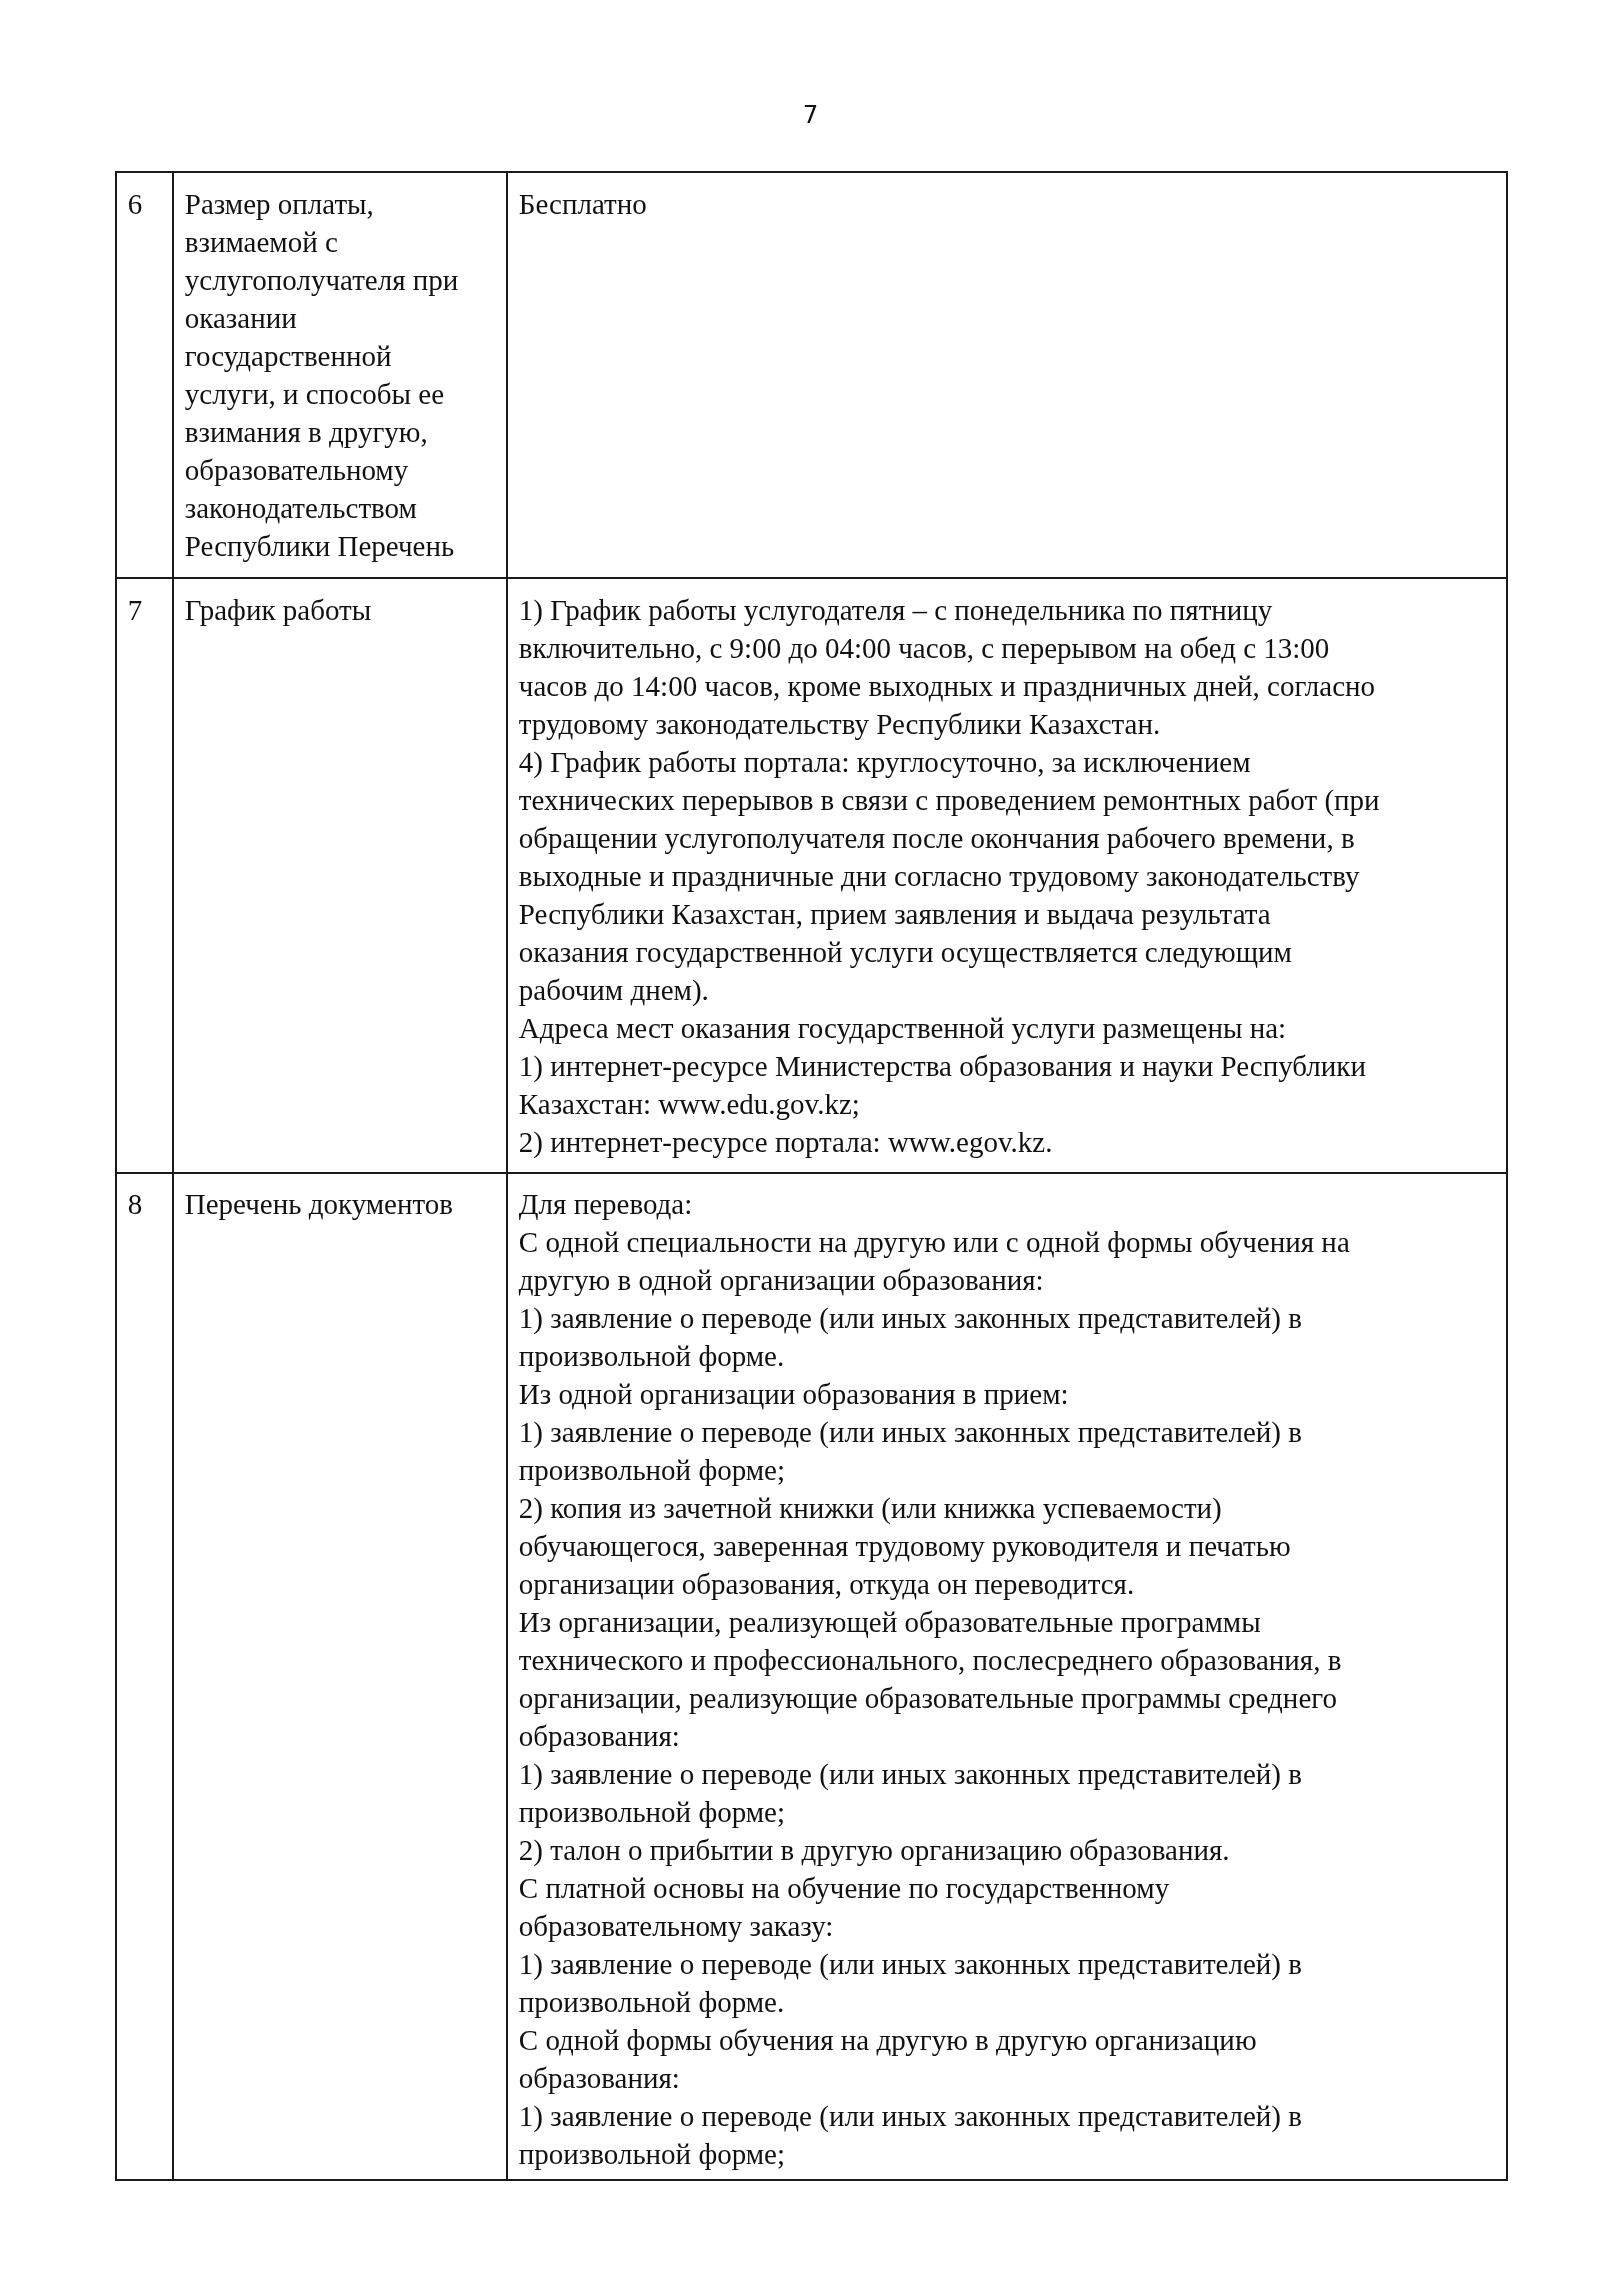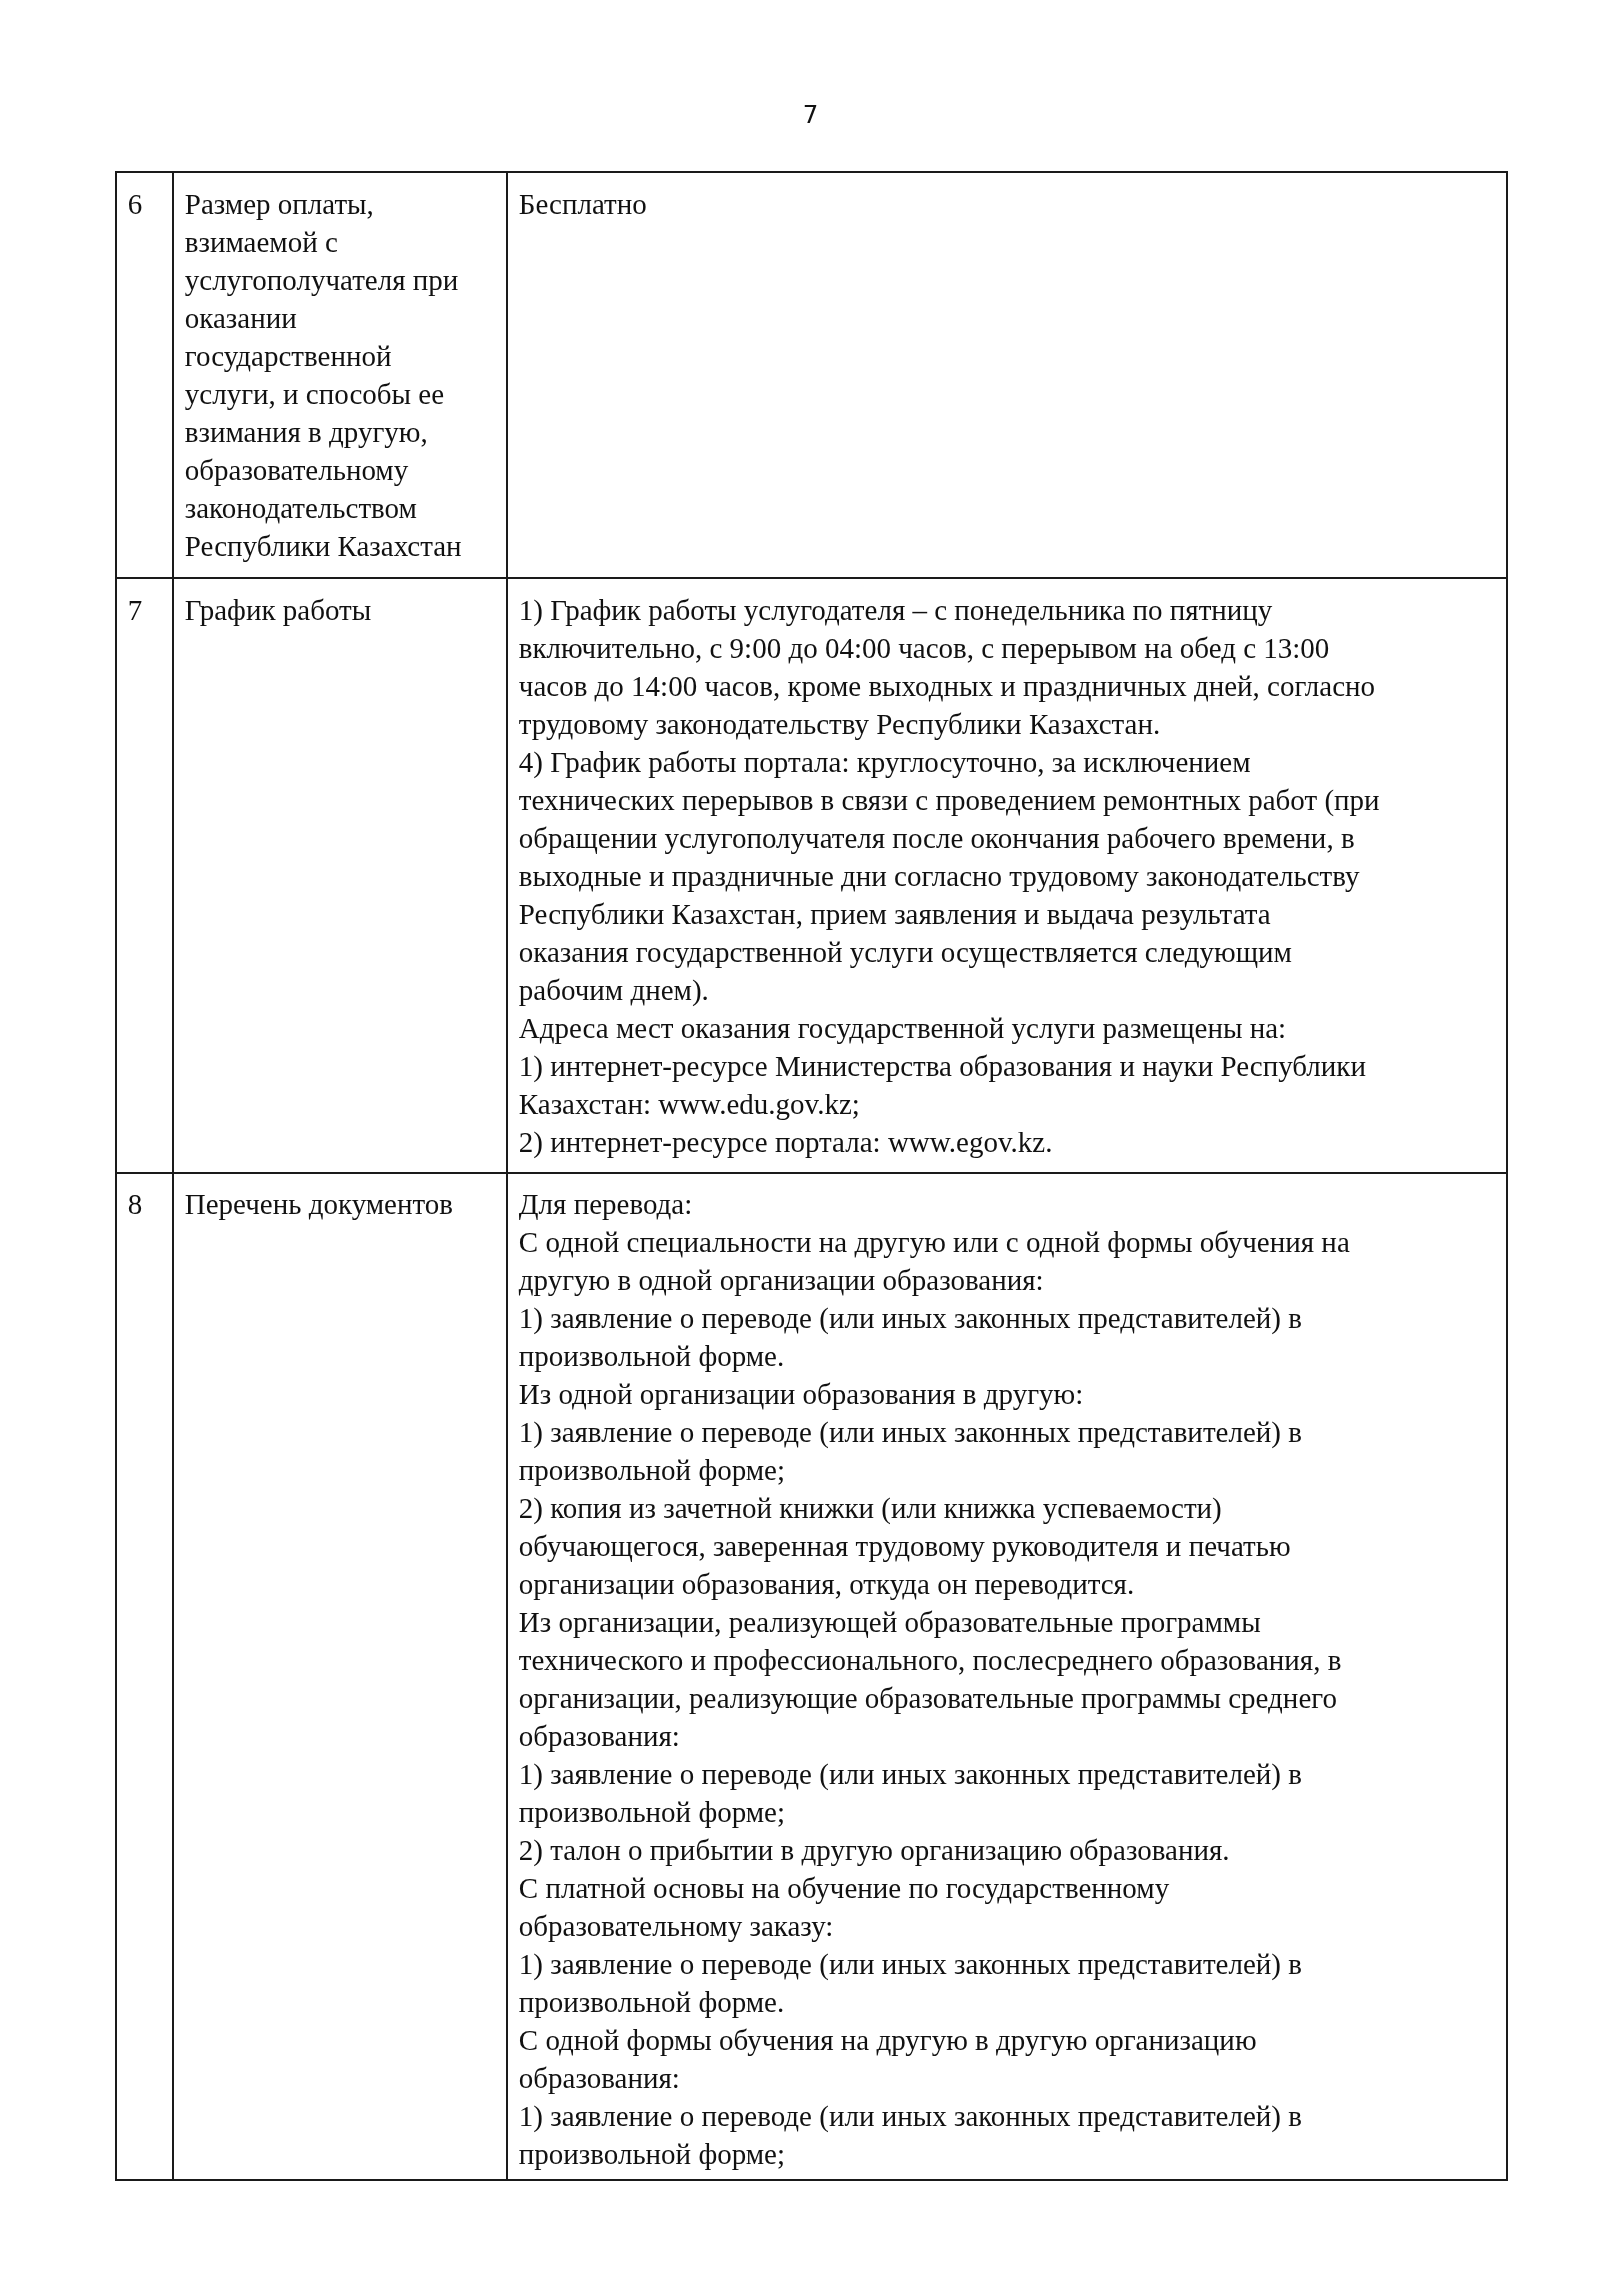--- a/index.html
+++ b/index.html
@@ -80,21 +80,21 @@
       <td class="name">
           <span class="line">Размер оплаты,</span>
           <span class="line">взимаемой с</span>
           <span class="line">услугополучателя при</span>
           <span class="line">оказании</span>
           <span class="line">государственной</span>
           <span class="line">услуги, и способы ее</span>
           <span class="line">взимания в другую,</span>
           <span class="line">образовательному</span>
           <span class="line">законодательством</span>
-          <span class="line">Республики Казахстан</span>
+          <span class="line">Республики Перечень</span>
         </td>
       <td class="val">
           <span class="line">Бесплатно</span>
         </td>
     </tr>
     <tr class="row-7">
       <td class="num">7</td>
       <td class="name">
           <span class="line">График работы</span>
         </td>
@@ -120,21 +120,21 @@
       <td class="num">8</td>
       <td class="name">
           <span class="line">Перечень документов</span>
         </td>
       <td class="val">
           <span class="line">Для перевода:</span>
           <span class="line">С одной специальности на другую или с одной формы обучения на</span>
           <span class="line">другую в одной организации образования:</span>
           <span class="line">1) заявление о переводе (или иных законных представителей) в</span>
           <span class="line">произвольной форме.</span>
-          <span class="line">Из одной организации образования в другую:</span>
+          <span class="line">Из одной организации образования в прием:</span>
           <span class="line">1) заявление о переводе (или иных законных представителей) в</span>
           <span class="line">произвольной форме;</span>
           <span class="line">2) копия из зачетной книжки (или книжка успеваемости)</span>
           <span class="line">обучающегося, заверенная трудовому руководителя и печатью</span>
           <span class="line">организации образования, откуда он переводится.</span>
           <span class="line">Из организации, реализующей образовательные программы</span>
           <span class="line">технического и профессионального, послесреднего образования, в</span>
           <span class="line">организации, реализующие образовательные программы среднего</span>
           <span class="line">образования:</span>
           <span class="line">1) заявление о переводе (или иных законных представителей) в</span>

